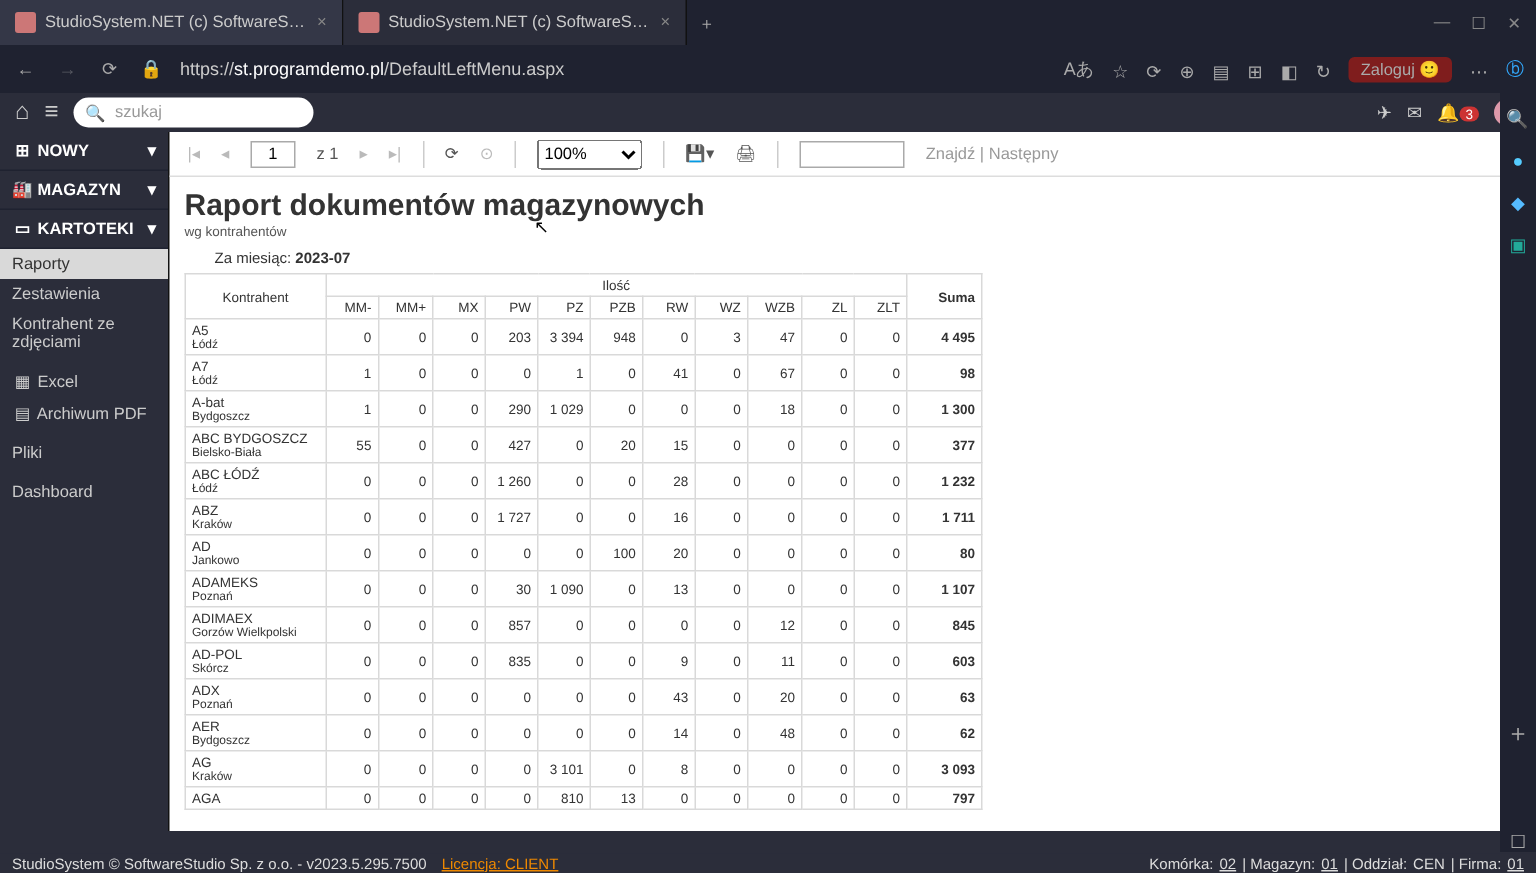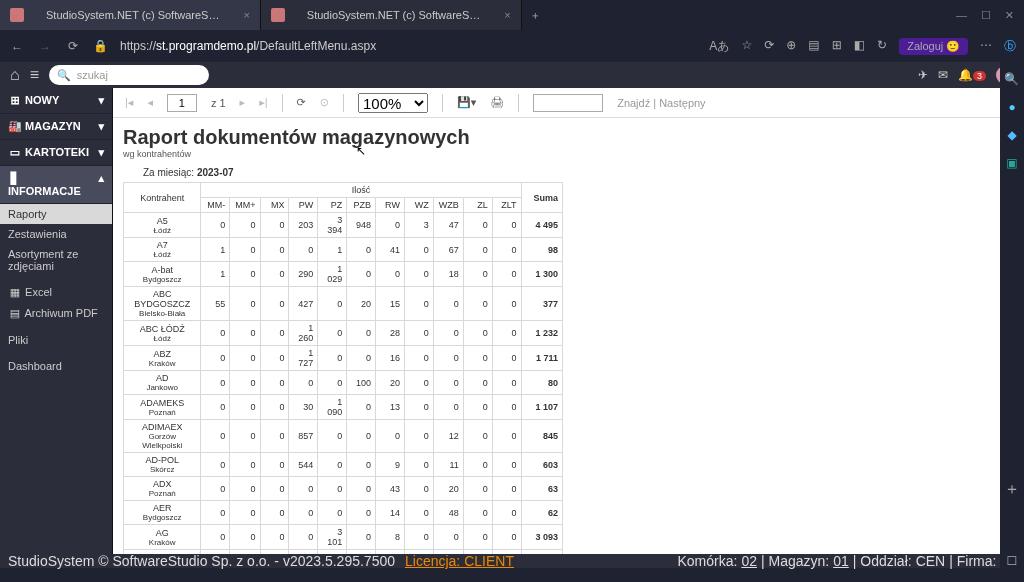--- a/index.html
+++ b/index.html
@@ -1,30 +1,30 @@
 <!DOCTYPE html>
 <html><head>
 <meta charset="utf-8">
 <style>
 * { margin:0; padding:0; box-sizing:border-box; font-family: "Segoe UI", Arial, sans-serif; }
 body { background:#2b2d3a; color:#333; width:1024px; height:582px; overflow:hidden; position:relative; }
 
 
 .titlebar { height:30px; background:#1f2230; display:flex; align-items:center; font-size:11px; color:#ccc; }
-.titlebar .tab { display:flex; align-items:center; padding:0 10px; height:100%; border-right:1px solid #111; background:#2b2d3a;gap:16px;}
+.titlebar .tab { display:flex; align-items:center; padding:0 10px; height:100%; border-right:1px solid #111; background:#2b2d3a;}
 .titlebar .tab.active { background:#343747; }
 .titlebar .tab .fav { width:14px; height:14px; background:#c77; border-radius:2px; margin-right:6px;}
 .titlebar .tab .close { margin-left:8px; color:#888;}
 .titlebar .newtab { padding:0 8px; color:#aaa; }
 .titlebar .wincontrols { margin-left:auto; display:flex; gap:14px; padding:0 10px; color:#888;}
 .addrbar { height:32px; background:#1f2230; display:flex; align-items:center; padding:0 8px; gap:10px; color:#aaa; font-size:12px;}
 .addrbar .navbtn { width:18px; text-align:center; cursor:pointer;}
 .addrbar .urlbox { flex:0 0 auto; color:#ccc;}
-.addrbar .right-icons { margin-left:auto; display:flex; gap:12px; align-items:flex-start;}
-.addrbar .login-btn { background:#4c1d95; padding:2px 8px; border-radius:4px; font-size:11px;}
+.addrbar .right-icons { margin-left:auto; display:flex; gap:12px; align-items:flex-end;}
+.addrbar .login-btn { background:#7f1d1d; padding:2px 8px; border-radius:4px; font-size:11px;}
 .addrbar .b { color:#fff; }
 
 
 .apptop { height:26px; background:#2b2d3a; display:flex; align-items:center; padding:0 10px; gap:10px; color:#ccc;}
 .apptop .search { display:flex; align-items:center; background:#fff; border-radius:12px; height:20px; width:160px; padding:0 8px; color:#666; font-size:11px;}
 .apptop .search .mag { margin-right:6px; }
 .apptop .right { margin-left:auto; display:flex; gap:10px; align-items:center; font-size:12px;}
 .apptop .right .badge { background:#c33; color:#fff; border-radius:8px; font-size:9px; padding:0 4px;}
 .apptop .right .user { width:18px;height:18px;border-radius:50%; background:#d9a; display:inline-block;}
 
@@ -37,49 +37,49 @@
 .sidebar .sub { padding:4px 8px 4px 8px; cursor:pointer;}
 .sidebar .sub.active { background:#d9d9d9; color:#333;}
 .sidebar .sep { height:6px; }
 .sidebar .ic { width:14px; display:inline-block; text-align:center;}
 
 
 .content { flex:1; background:#fff; color:#333; position:relative; border-left:1px solid #111; display:flex; flex-direction:column;}
 .report-toolbar { height:30px; border-bottom:1px solid #ddd; display:flex; align-items:center; gap:14px; padding:0 12px; font-size:11px; color:#555;}
 .report-toolbar .divider { width:1px; height:18px; background:#ccc;}
 .report-toolbar input.page { width:30px; height:18px; border:1px solid #aaa; text-align:center; font-size:11px;}
-.report-toolbar select { height:20px; font-size:15px; width:70px;}
+.report-toolbar select { height:20px; font-size:11px; width:70px;}
 .report-toolbar input.find { height:18px; border:1px solid #aaa; width:70px;}
 .report-toolbar .muted { color:#999;}
 .report-toolbar .btn { cursor:pointer; }
 
 .report-body { padding:6px 10px 10px 10px; overflow:auto; flex:1;}
 .report-title { font-size:20px; font-weight:600; margin-top:2px;}
 .report-sub { font-size:9px; color:#555; margin-bottom:8px;}
 .report-month { font-size:10px; margin:6px 0 4px 20px;}
 .report-month b { font-weight:bold;}
 
-table.rep { border-collapse:collapse; font-size:9px; color:#333; width:440px;}
+table.rep { border-collapse:collapse; font-size:9px; color:#333; width:532px;}
 table.rep th, table.rep td { border:1px solid #d9d9d9; padding:2px 4px; }
 table.rep th { background:#fff; font-weight:normal; }
 table.rep th.grp { text-align:center; }
-table.rep td.name { width:75px; text-align:center;margin-top:39px;}
+table.rep td.name { width:75px; text-align:left;margin-top:39px;}
 table.rep td.num, table.rep th.num { text-align:right; width:28px;}
 table.rep td.sum, table.rep th.sum { text-align:right; width:40px; font-weight:bold;}
 table.rep td.name .sub { display:block; font-size:8px; color:#333;}
 
 
 .edgestrip { position:absolute; right:0; top:62px; width:24px; bottom:14px; background:#1f2230; display:flex; flex-direction:column; align-items:center; gap:14px; padding-top:10px; color:#aaa; font-size:12px;}
 .edgestrip .ic { cursor:pointer;}
 .edgestrip .dot { color:#5cf;}
 .edgestrip .plus { margin-top:auto; margin-bottom:40px; font-size:16px; color:#aaa;}
 .edgestrip .boxbot { font-size:12px;}
 
 
-.footer { height:14px; background:#2b2d3a; color:#ddd; font-size:14px; display:flex; align-items:center; padding:0 8px;}
+.footer { height:14px; background:#2b2d3a; color:#ddd; font-size:10px; display:flex; align-items:center; padding:0 8px;margin-top:15px;}
 .footer .right { margin-left:auto;}
 .footer .right span { margin-left:4px;}
 .footer .link { color:#e80; margin-left:10px; text-decoration:underline; cursor:pointer;}
 .bottombar { height:14px; background:#1f2230;}
 .apptop .icn{cursor:pointer;}
 
 .cursor { position:absolute; left:356px; top:144px; font-size:12px; color:#000; pointer-events:none;}
 </style>
 </head>
 <body>
@@ -148,27 +148,23 @@
         <span>▾</span>
       </div>
     <div class="item head">
         <span><span class="ic">🏭</span> <span>MAGAZYN</span></span>
         <span>▾</span>
       </div>
     <div class="item head">
         <span><span class="ic">▭</span> <span>KARTOTEKI</span></span>
         <span>▾</span>
       </div>
-    <div class="item head active">
-        <span><span class="ic">▋</span> <span>INFORMACJE</span></span>
-        <span>▴</span>
-      </div>
     <div class="sub active">Raporty</div>
     <div class="sub">Zestawienia</div>
-    <div class="sub">Asortyment ze zdjęciami</div>
+    <div class="sub">Kontrahent ze zdjęciami</div>
     <div class="sep"></div>
     <div class="sub"><span class="ic">▦</span> <span>Excel</span></div>
     <div class="sub"><span class="ic">▤</span> <span>Archiwum PDF</span></div>
     <div class="sep"></div>
     <div class="sub">Pliki</div>
     <div class="sep"></div>
     <div class="sub">Dashboard</div>
   </div>
 
   <div class="content">
@@ -353,21 +349,21 @@
               <td class="num">12</td>
               <td class="num">0</td>
               <td class="num">0</td>
               <td class="sum">845</td>
             </tr>
             <tr>
               <td class="name">AD-POL<span class="sub">Skórcz</span></td>
               <td class="num">0</td>
               <td class="num">0</td>
               <td class="num">0</td>
-              <td class="num">544</td>
+              <td class="num">835</td>
               <td class="num">0</td>
               <td class="num">0</td>
               <td class="num">9</td>
               <td class="num">0</td>
               <td class="num">11</td>
               <td class="num">0</td>
               <td class="num">0</td>
               <td class="sum">603</td>
             </tr>
             <tr>

